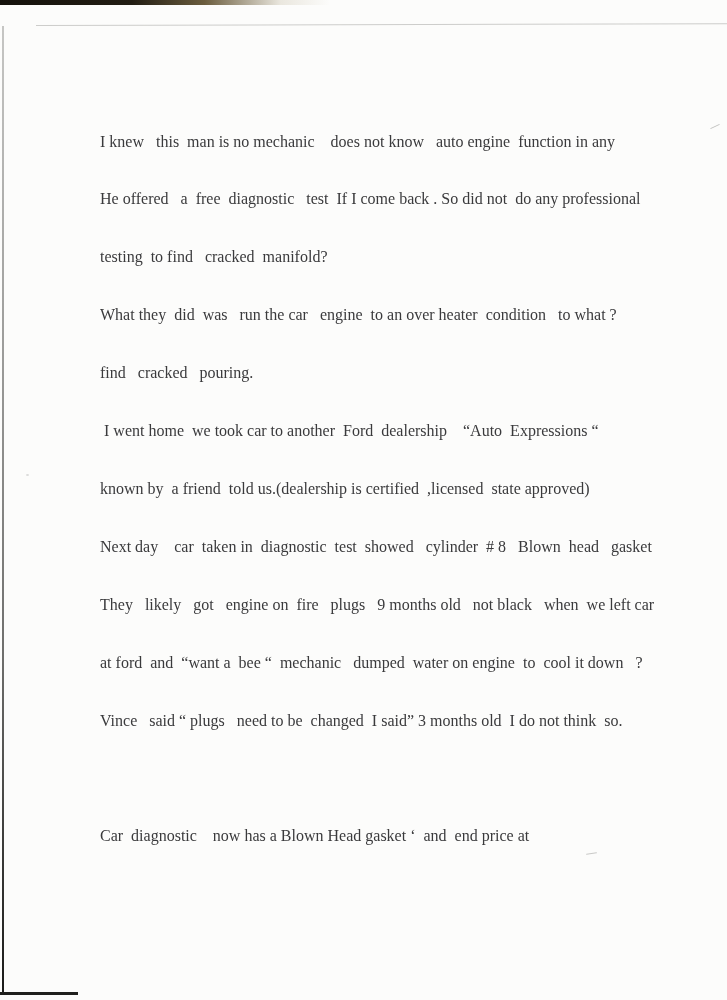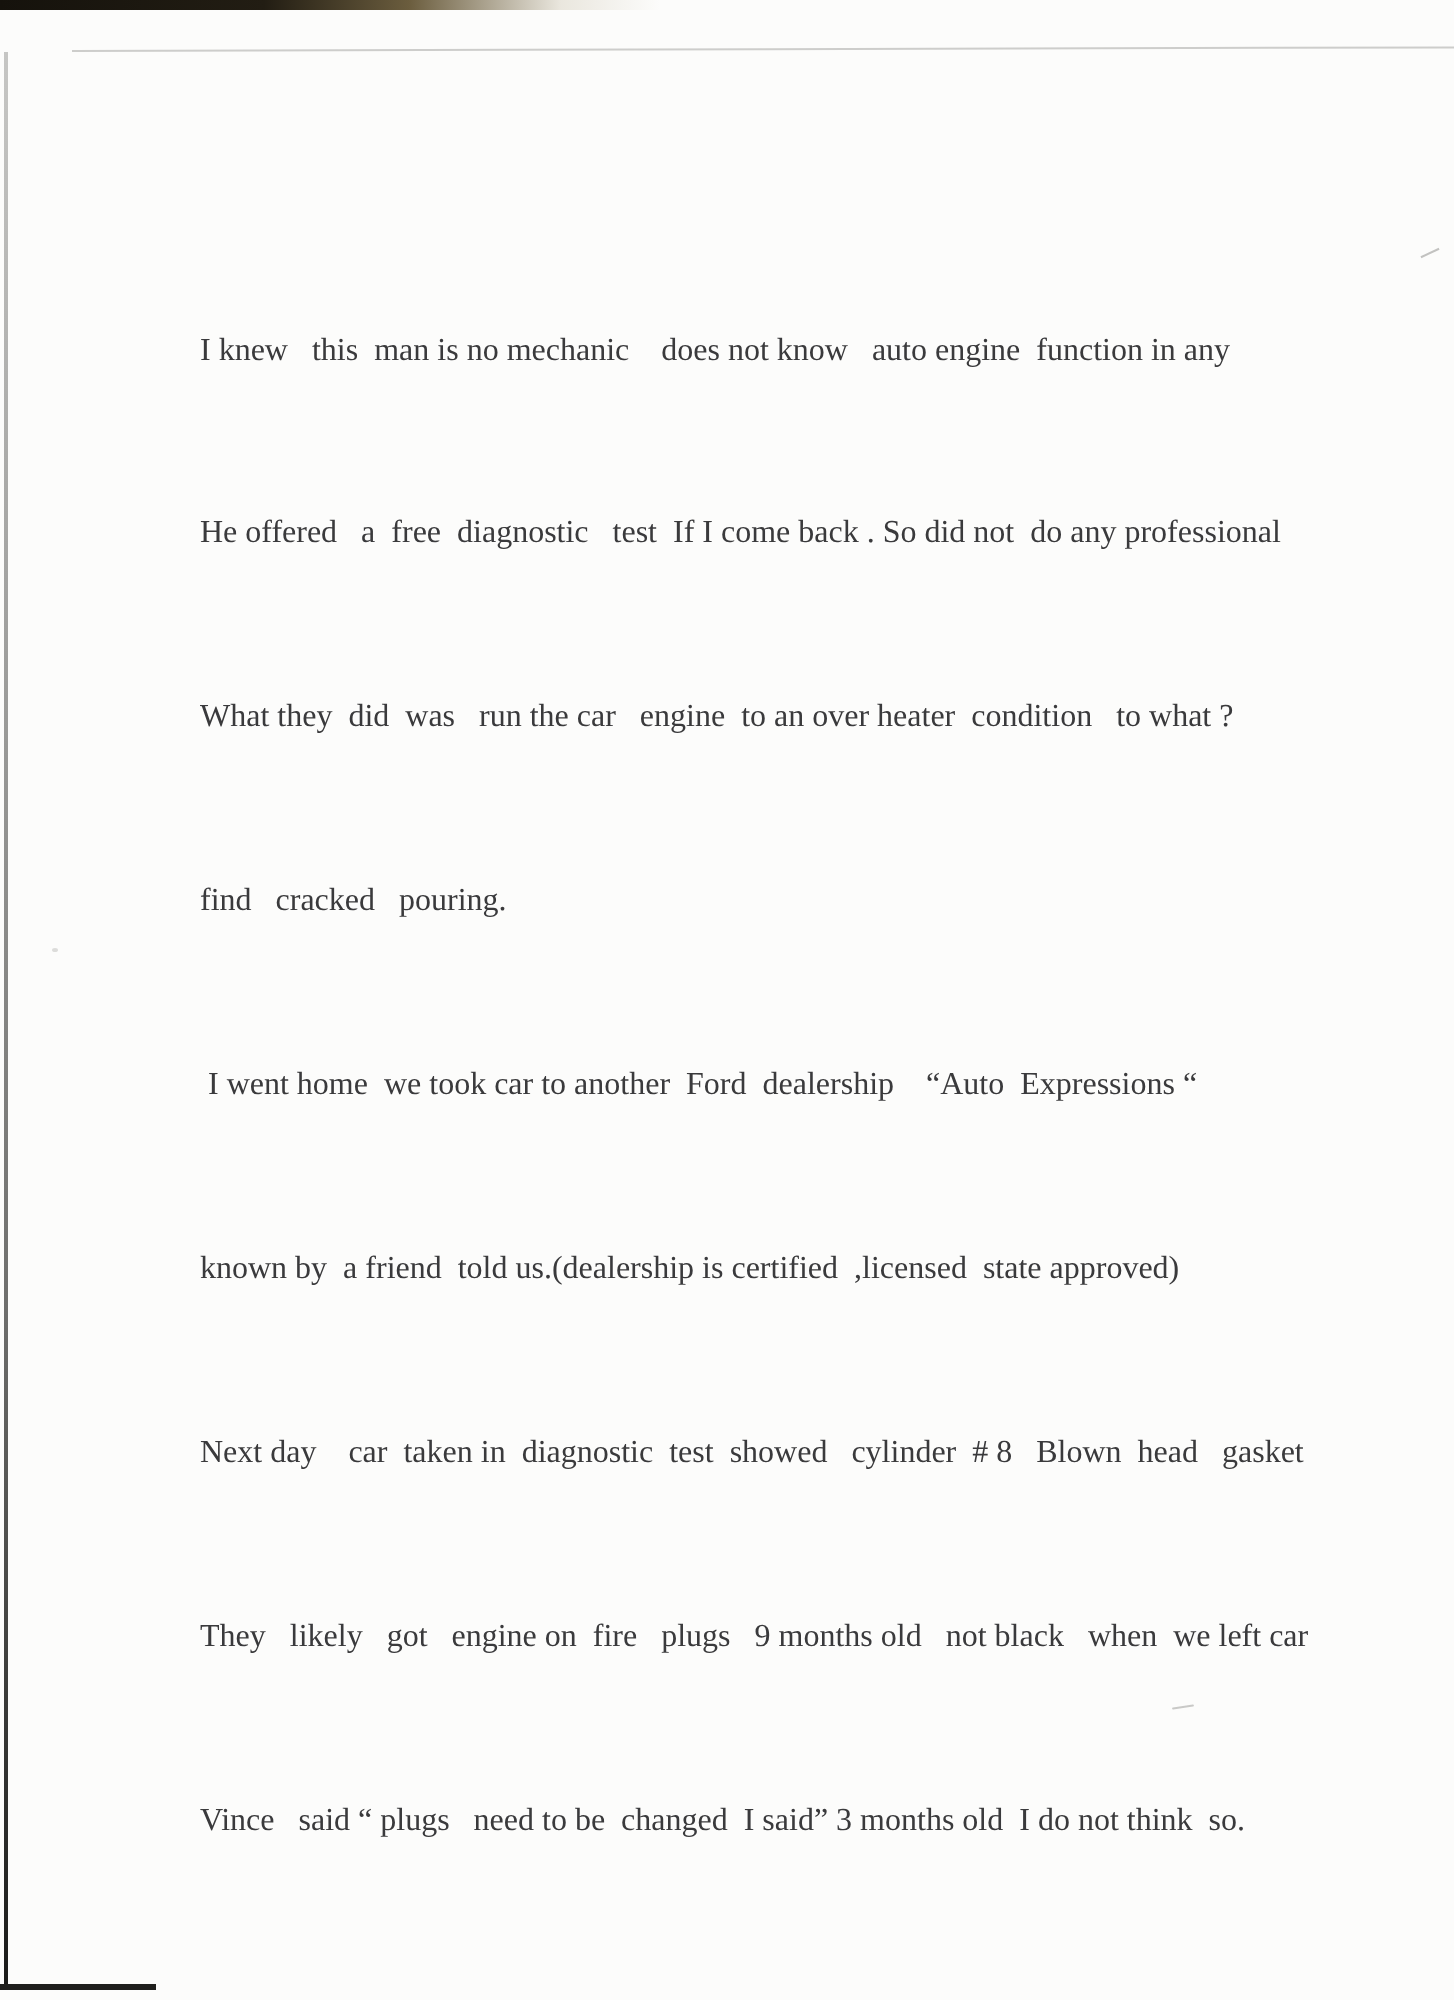--- a/index.html
+++ b/index.html
@@ -21,21 +21,21 @@
     position: absolute;
     left: 100px;
     top: 93px;
     width: 627px;
     font-size: 16px;
     line-height: 19.3px;
     color: var(--text);
     white-space: pre;
     text-rendering: optimizeLegibility;
   }
-  .line { min-height: 19.3px; margin-top: 34px; }
+  .line { min-height: 19.3px; }
   
   .edge-top {
     position: absolute; left: 0; top: 0;
     width: 330px; height: 5px;
     background: linear-gradient(to right,
       #15120c 0%, #221d13 40%, #6b5d3e 62%, rgba(180,168,136,0.25) 85%, rgba(180,168,136,0) 100%);
   }
   .hairline-top {
     position: absolute; left: 36px; top: 25px;
     width: 691px; height: 1px;
@@ -80,26 +80,28 @@
   <div class="hairline-top"></div>
   <div class="edge-left"></div>
   <div class="edge-bottom"></div>
   <div class="speck-a"></div>
   <div class="speck-b"></div>
   <div class="speck-c"></div>
 
   <div class="letter">
     <div class="line">I knew   this  man is no mechanic    does not know   auto engine  function in any</div>
     <div class="line">He offered   a  free  diagnostic   test  If I come back . So did not  do any professional</div>
+    <div class="line">testing  to find   cracked  manifold?</div>
     <div class="line">What they  did  was   run the car   engine  to an over heater  condition   to what ?</div>
     <div class="line">find   cracked   pouring.</div>
     <div class="line"> I went home  we took car to another  Ford  dealership    “Auto  Expressions “</div>
     <div class="line">known by  a friend  told us.(dealership is certified  ,licensed  state approved)</div>
     <div class="line">Next day    car  taken in  diagnostic  test  showed   cylinder  # 8   Blown  head   gasket</div>
     <div class="line">They   likely   got   engine on  fire   plugs   9 months old   not black   when  we left car</div>
+    <div class="line">at ford  and  “want a  bee “  mechanic   dumped  water on engine  to  cool it down   ?</div>
     <div class="line">Vince   said “ plugs   need to be  changed  I said” 3 months old  I do not think  so.</div>
     <div class="line"></div>
     <div class="line">Car  diagnostic    now has a Blown Head gasket ‘  and  end price at</div>
     
     
     
     
     
     
     

